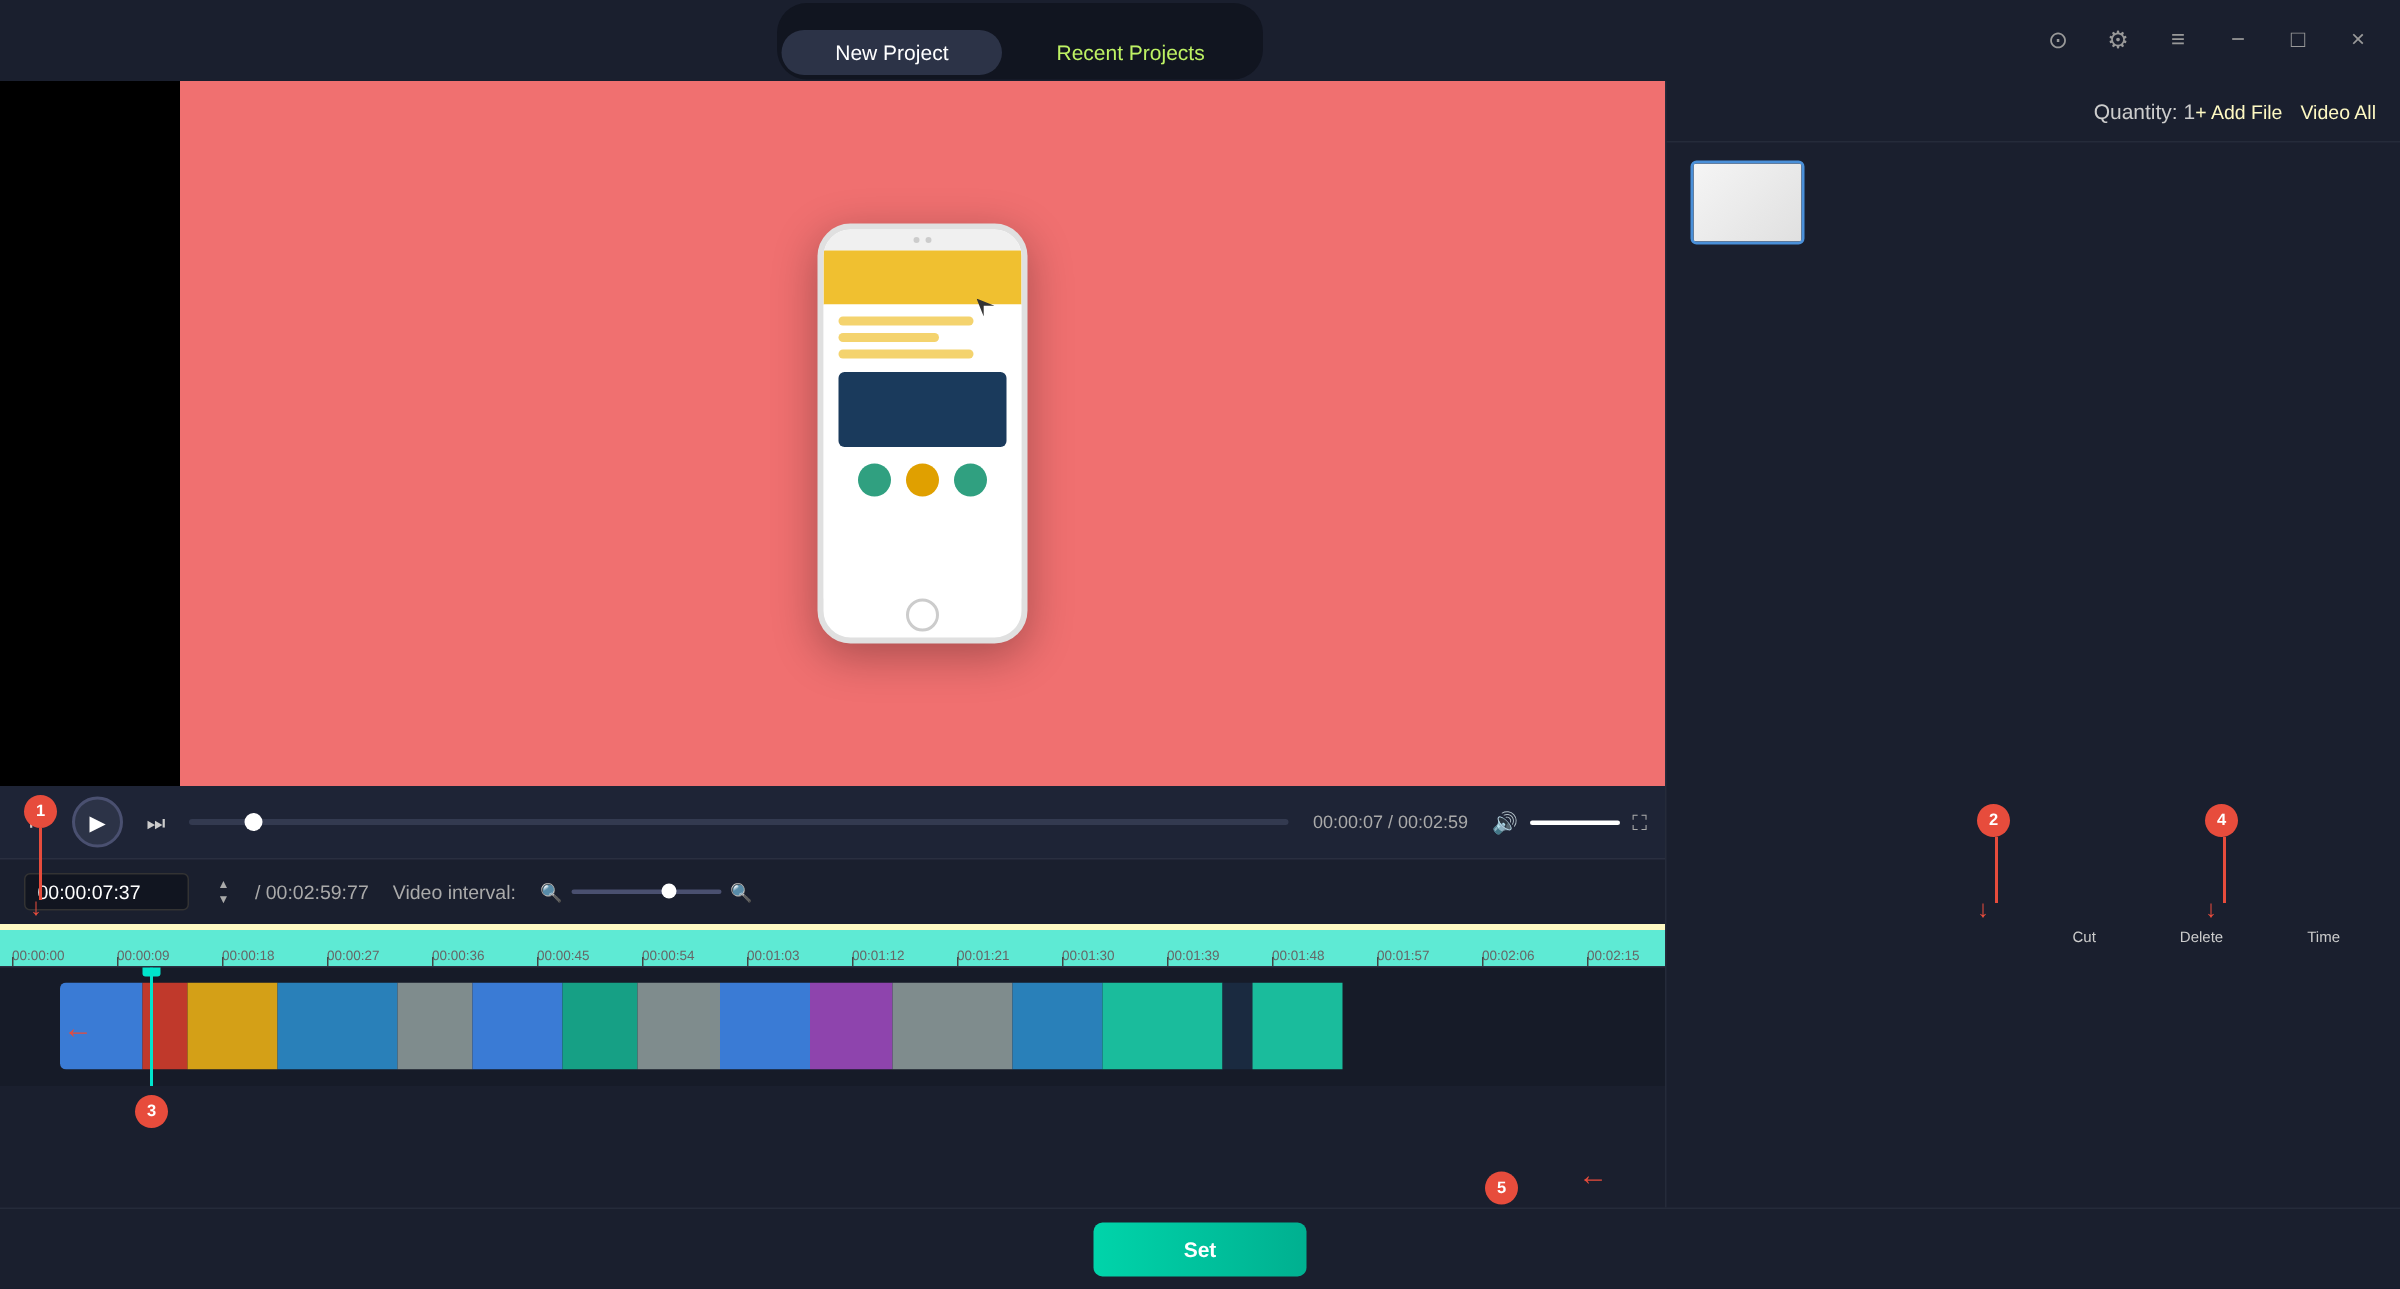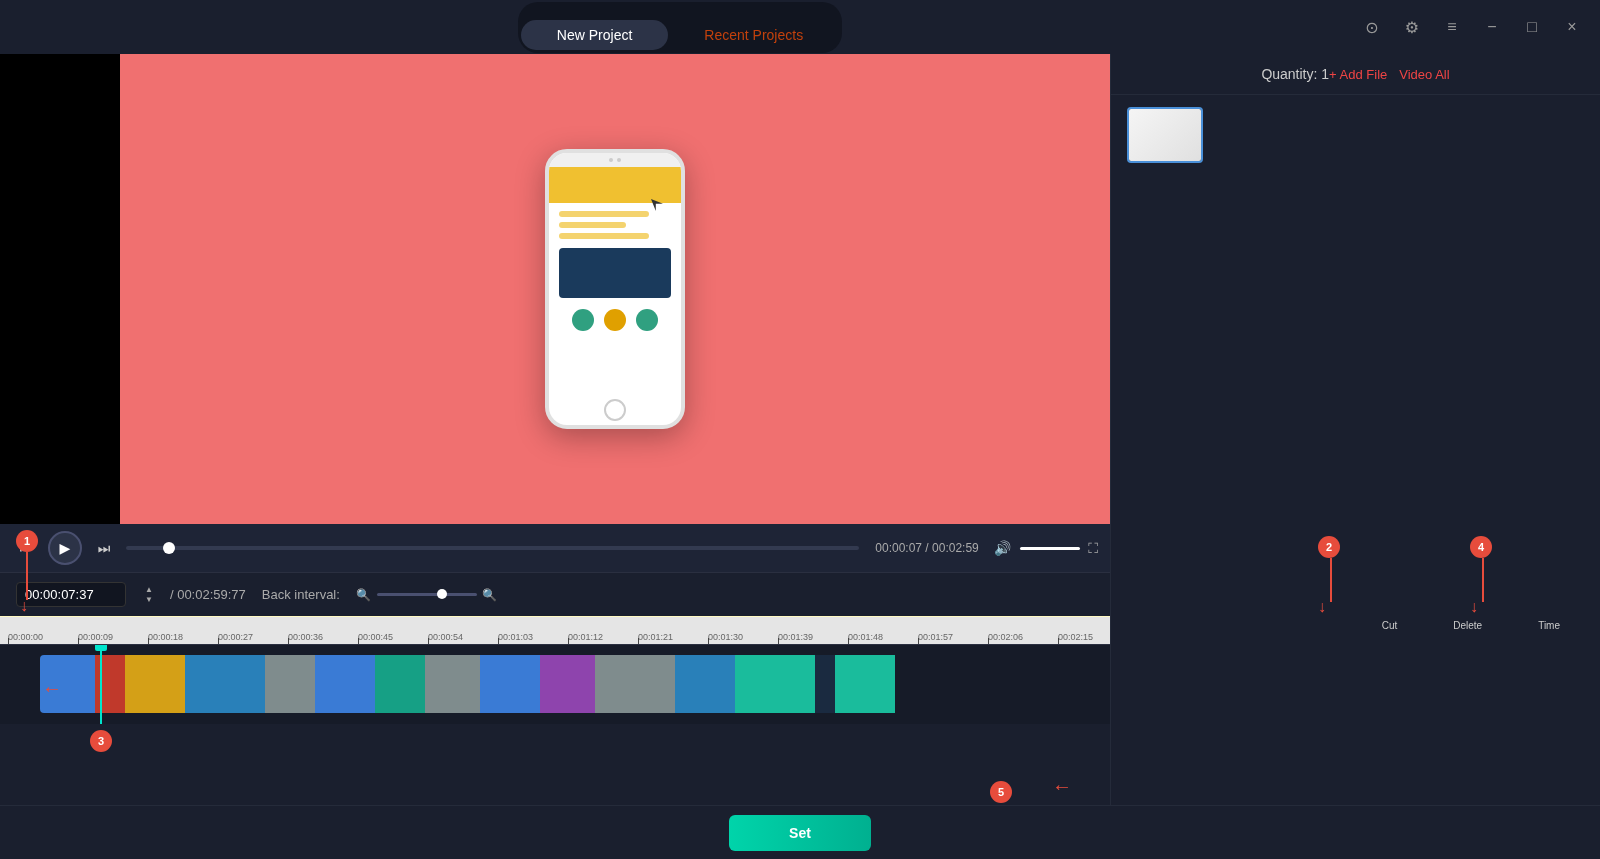--- a/index.html
+++ b/index.html
@@ -62,21 +62,21 @@
       cursor: pointer;
       transition: background 0.2s;
       margin-top: 15px;
     }
     .tab-btn.active {
       background: #2c3347;
       color: #fff;
     }
     .tab-btn.inactive {
       background: transparent;
-      color: #c2410c;
+      color: #bef264;
     }
     .titlebar-right {
       flex: 0 0 220px;
       display: flex;
       align-items: center;
       justify-content: flex-end;
       gap: 16px;
       padding-right: 16px;
     }
     .win-btn {
@@ -323,22 +323,22 @@
       top: -4px;
       width: 10px; height: 10px;
       background: #fff;
       border-radius: 50%;
     }
     .zoom-icon { color: #aaa; font-size: 12px; cursor: pointer; }
 
     
     .timeline-ruler {
       height: 28px;
-      background: #e5e5e5;
-      border-top: 1px solid #fef9c3;
+      background: #5eead4;
+      border-top: 4px solid #fef9c3;
       position: relative;
       overflow: hidden;
     }
     .ruler-marks {
       display: flex;
       align-items: flex-end;
       height: 100%;
       padding: 0 8px;
       gap: 0;
     }
@@ -404,35 +404,35 @@
       width: 490px;
       background: #1a1f2e;
       border-left: 1px solid #252b3a;
       display: flex;
       flex-direction: column;
     }
     .right-panel-top {
       padding: 12px 16px;
       display: flex;
       align-items: center;
-      justify-content: center;
+      justify-content: flex-end;
       border-bottom: 1px solid #252b3a;
     }
     .quantity-label {
       font-size: 14px;
       color: #ccc;
     }
     .right-actions {
       display: flex;
       gap: 12px;
     }
     .right-action-btn {
       background: none;
       border: none;
-      color: #ef4444;
+      color: #fef9c3;
       font-size: 13px;
       cursor: pointer;
       display: flex;
       align-items: center;
       gap: 4px;
     }
     .right-panel-thumbnails {
       padding: 12px 16px;
       display: flex;
       flex-wrap: wrap;
@@ -589,21 +589,21 @@
       <span class="fullscreen-btn">⛶</span>
     </div>
 
     <div class="timeline-controls">
       <input class="timecode-input" type="text" value="00:00:07:37" style="">
       <div class="timecode-arrows">
         <button class="arrow-btn">▲</button>
         <button class="arrow-btn">▼</button>
       </div>
       <span class="total-time">/ 00:02:59:77</span>
-      <span class="interval-label">Back interval:</span>
+      <span class="interval-label">Video interval:</span>
       <div class="interval-slider">
         <span class="zoom-icon">🔍</span>
         <div class="interval-track">
           <div class="interval-thumb"></div>
         </div>
         <span class="zoom-icon">🔍</span>
       </div>
     </div>
 
     <div class="timeline-ruler">

